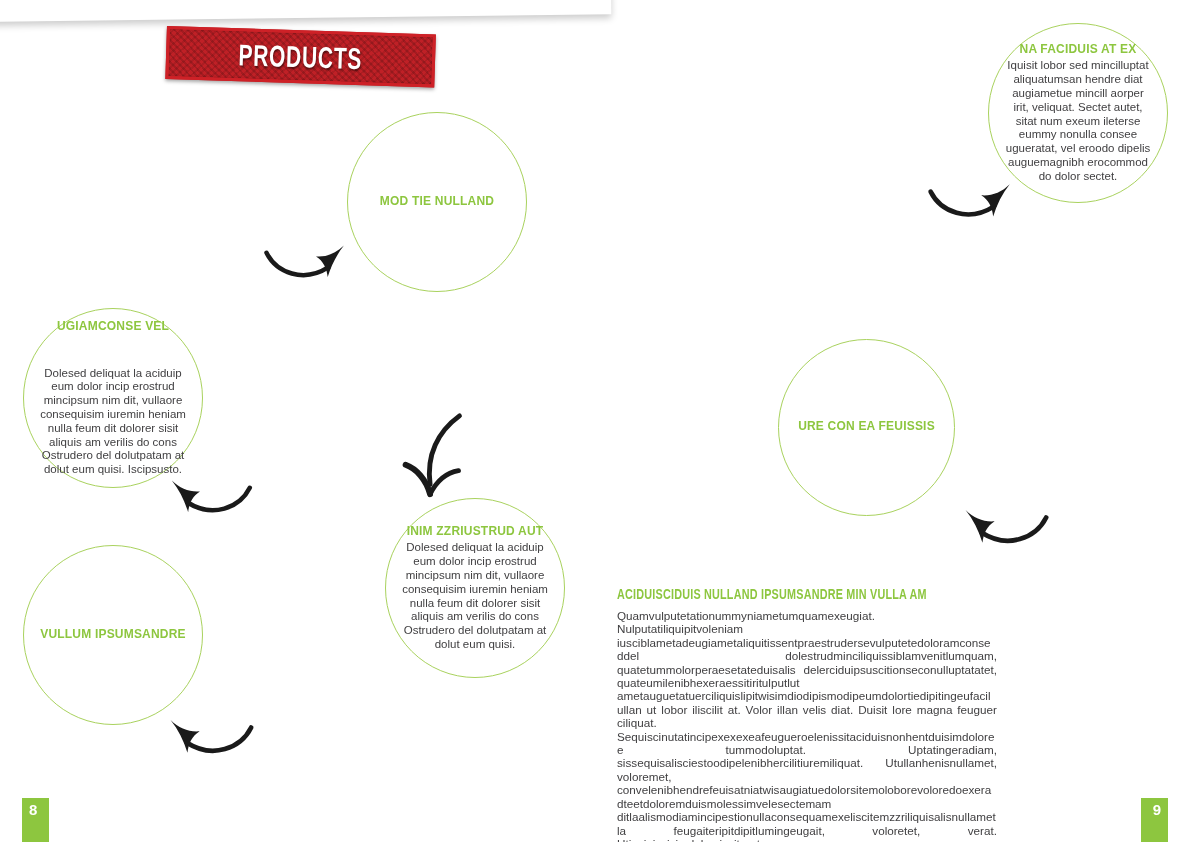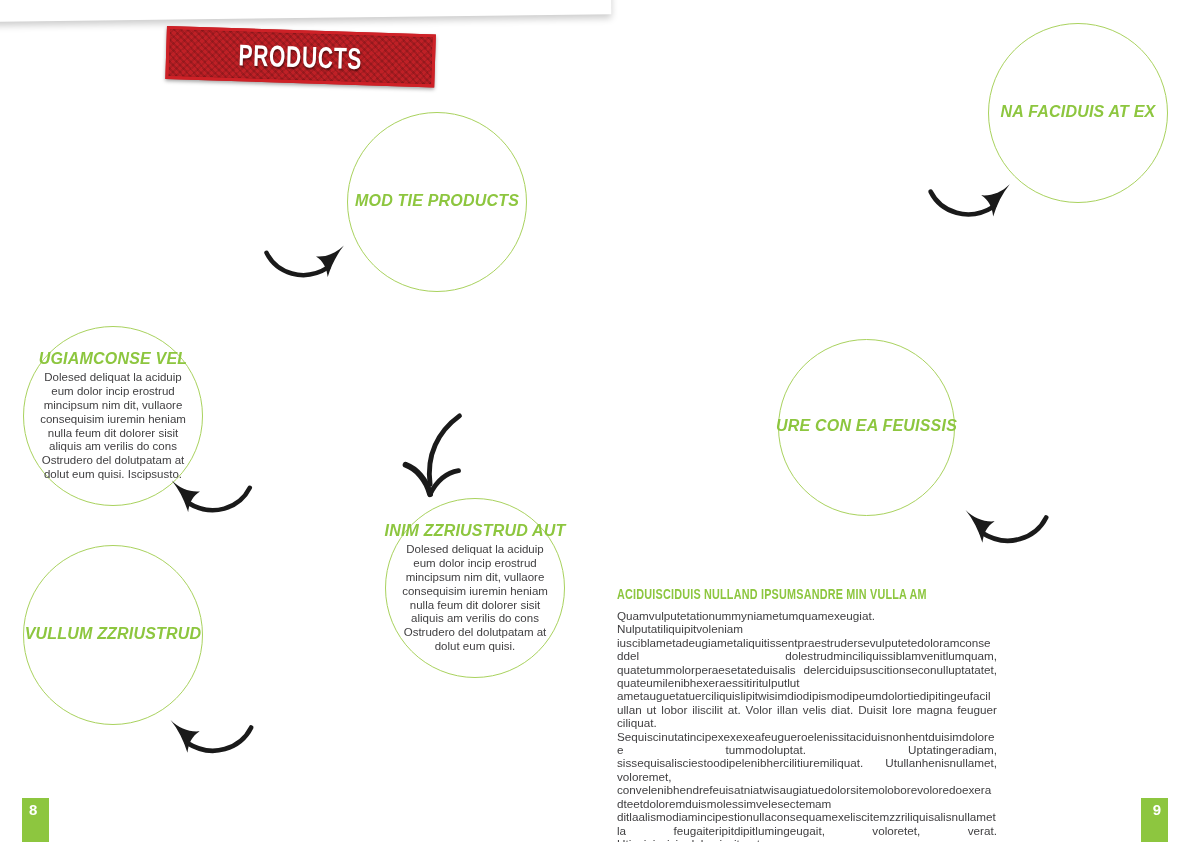--- a/index.html
+++ b/index.html
@@ -31,22 +31,22 @@
     text-shadow:1px 2px 2px rgba(0,0,0,0.45);
   }
   
   .bubble{
     position:absolute;border-radius:50%;border:1.5px solid #a9d25e;
     background:#ffffff;display:flex;flex-direction:column;
     align-items:center;justify-content:center;text-align:center;
     box-sizing:border-box;padding:10px 16px;
   }
   .bubble-title{
-    color:#8dc63f;font-weight:700;font-size:16px;letter-spacing:0.2px;
-    margin-bottom:3px;white-space:nowrap;font-style:italic;
+    color:#8dc63f;font-weight:700;font-size:12px;letter-spacing:0.2px;
+    margin-bottom:3px;white-space:nowrap;
   }
   .bubble-body{
     font-size:11.5px;line-height:1.2;color:#414042;
     overflow-wrap:anywhere;
   }
   
   .arrow{position:absolute;}
   .arrow svg{display:block;width:100%;height:100%;}
   
   .article{position:absolute;left:617px;top:585px;width:380px;}
@@ -71,43 +71,44 @@
 
 <div class="spread">
 
   <div class="page-edge"></div>
 
   <div class="banner">
     <span class="banner-label">PRODUCTS</span>
   </div>
 
   <div class="bubble" style="left:347px;top:112px;width:180px;height:180px;">
-    <div class="bubble-title">MOD TIE PRODUCTS</div>
+    <div class="bubble-title">MOD TIE NULLAND</div>
   </div>
 
   <div class="bubble" style="left:988px;top:23px;width:180px;height:180px;">
     <div class="bubble-title">NA FACIDUIS AT EX</div>
+    <div class="bubble-body">Iquisit lobor sed mincilluptat aliquatumsan hendre diat augiametue mincill aorper irit, veliquat. Sectet autet, sitat num exeum ileterse eummy nonulla consee ugueratat, vel eroodo dipelis auguemagnibh erocommod do dolor sectet.</div>
   </div>
 
-  <div class="bubble" style="left:23px;top:326px;width:180px;height:180px;">
+  <div class="bubble" style="left:23px;top:308px;width:180px;height:180px;justify-content:space-between;">
     <div class="bubble-title">UGIAMCONSE VEL</div>
     <div class="bubble-body">Dolesed deliquat la aciduip eum dolor incip erostrud mincipsum nim dit, vullaore consequisim iuremin heniam nulla feum dit dolorer sisit aliquis am verilis do cons Ostrudero del dolutpatam at dolut eum quisi. Iscipsusto.</div>
   </div>
 
   <div class="bubble" style="left:778px;top:339px;width:177px;height:177px;">
     <div class="bubble-title">URE CON EA FEUISSIS</div>
   </div>
 
   <div class="bubble" style="left:385px;top:498px;width:180px;height:180px;">
     <div class="bubble-title">INIM ZZRIUSTRUD AUT</div>
     <div class="bubble-body">Dolesed deliquat la aciduip eum dolor incip erostrud mincipsum nim dit, vullaore consequisim iuremin heniam nulla feum dit dolorer sisit aliquis am verilis do cons Ostrudero del dolutpatam at dolut eum quisi.</div>
   </div>
 
   <div class="bubble" style="left:23px;top:545px;width:180px;height:180px;">
-    <div class="bubble-title">VULLUM ZZRIUSTRUD</div>
+    <div class="bubble-title">VULLUM IPSUMSANDRE</div>
   </div>
 
   <div class="arrow" style="left:262px;top:231px;width:90px;height:58px;">
     <svg viewBox="0 0 100 64">
       <path d="M5,24 C16,46 46,58 74,40" fill="none" stroke="#1a1a1a" stroke-width="5" stroke-linecap="round"></path>
       <path d="M91,16 C82,25 71,29 60,28 C68,33 72,41 73,51 C77,38 83,26 91,16 Z" fill="#1a1a1a"></path>
     </svg>
   </div>
 
   <div class="arrow" style="left:926px;top:169px;width:92px;height:60px;">

